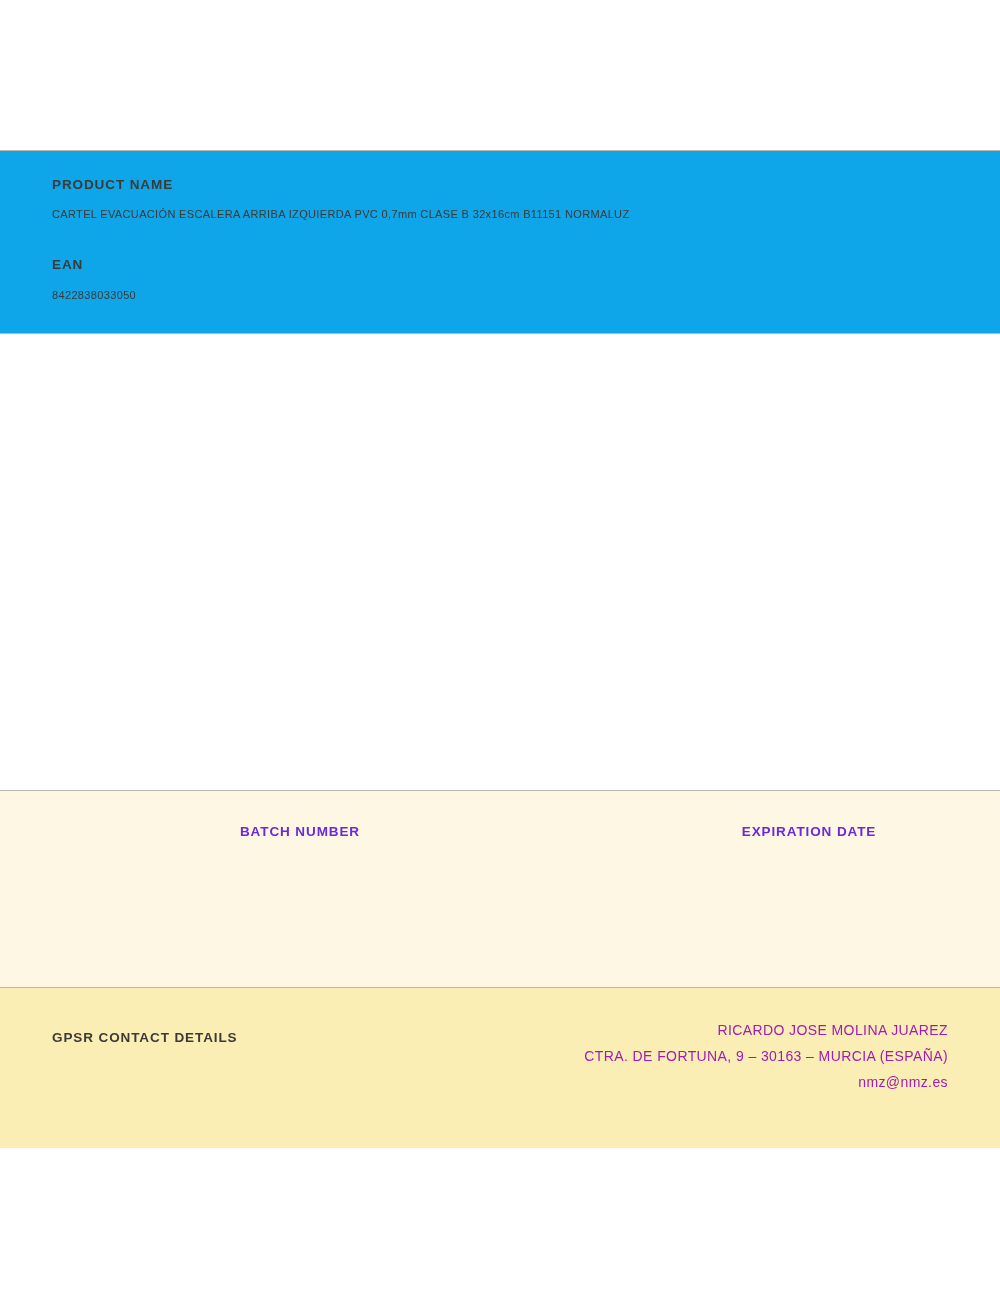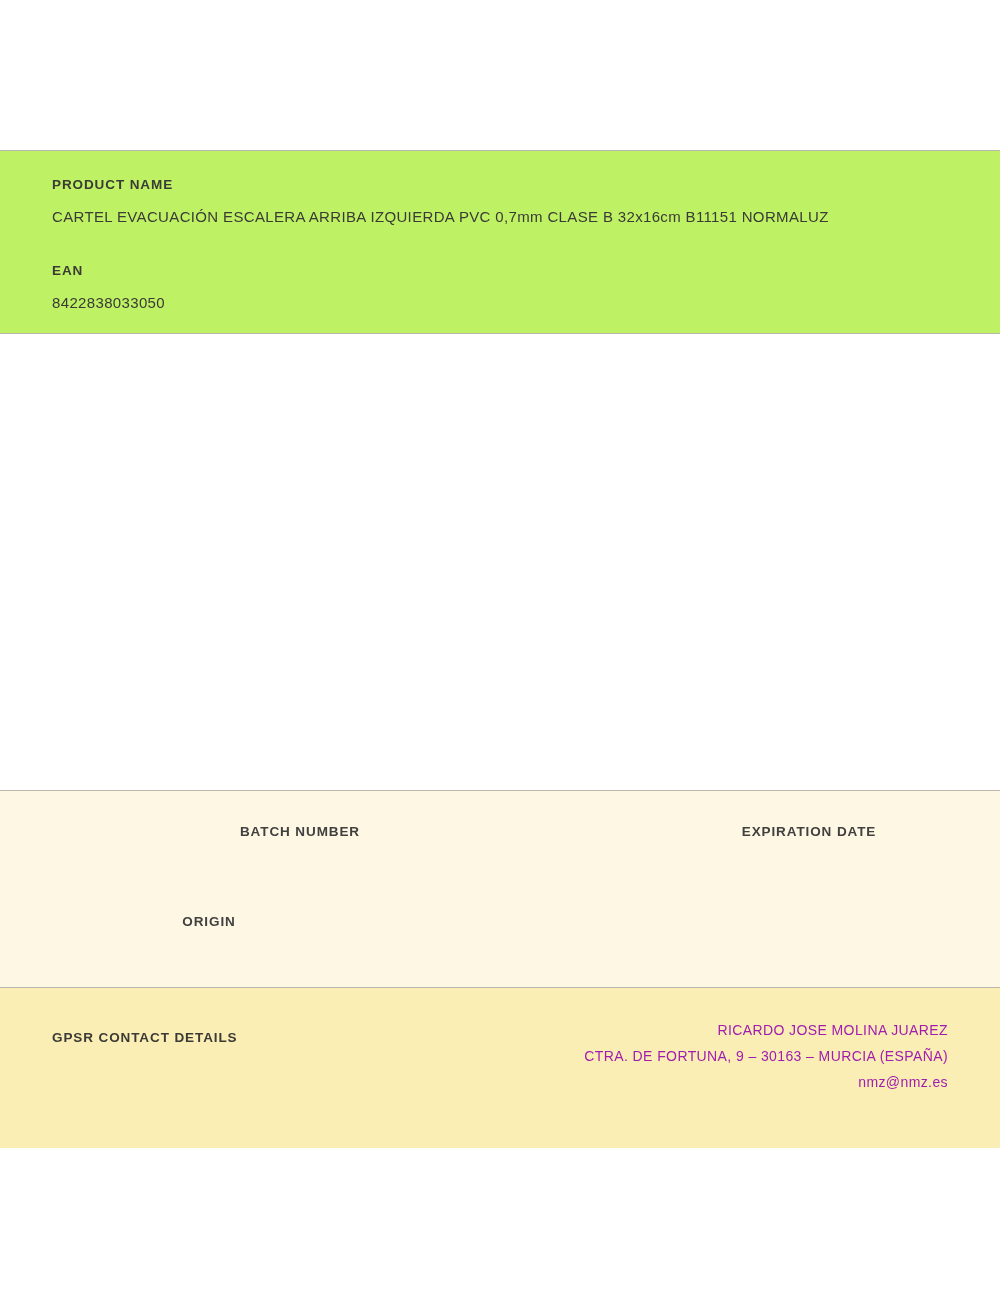--- a/index.html
+++ b/index.html
@@ -22,36 +22,36 @@
     position: relative;
   }
 
   
   .top-block {
     position: absolute;
     top: 150px;
     left: 0;
     width: 1000px;
     height: 184px;
-    background: #bef264;
+    background: #0ea5e9;
     border-top: 1px solid #b9b7ae;
     border-bottom: 1px solid #b9b7ae;
     box-sizing: border-box;
     padding: 26px 52px 0 52px;
   }
   .field-label {
     font-size: 13.5px;
     font-weight: bold;
     letter-spacing: 0.9px;
     color: #3b3a36;
     margin: 0 0 14px 0;
     line-height: 1.2;
   }
   .field-value {
-    font-size: 15px;
+    font-size: 11px;
     letter-spacing: 0.35px;
     color: #3b3a36;
     margin: 0;
     line-height: 1.3;
     font-weight: 400;
   }
   .gap-block {
     height: 36px;
   }
 
@@ -92,21 +92,21 @@
   .info-col.right {
     width: 400px;
     text-align: center;
     padding-left: 18px;
     box-sizing: border-box;
   }
   .info-label {
     font-size: 13.5px;
     font-weight: bold;
     letter-spacing: 0.9px;
-    color: #404040;
+    color: #6d28d9;
     line-height: 1.3;
   }
   .info-value {
     font-size: 14px;
     letter-spacing: 0.4px;
     color: #3b3a36;
     line-height: 1.4;
     margin-top: 10px;
   }
   .info-value.empty {
@@ -176,21 +176,20 @@
         <div class="info-label">BATCH NUMBER</div>
         <div class="info-value empty"></div>
       </div>
       <div class="info-col right">
         <div class="info-label">EXPIRATION DATE</div>
         <div class="info-value empty"></div>
       </div>
     </div>
     <div class="info-row second">
       <div class="info-col right">
-        <div class="info-label">ORIGIN</div>
       </div>
     </div>
   </div>
 
   <div class="gpsr-block">
     <div class="gpsr-title">GPSR CONTACT DETAILS</div>
     <div class="gpsr-lines">
       <div>RICARDO JOSE MOLINA JUAREZ</div>
       <div>CTRA. DE FORTUNA, 9 – 30163 – MURCIA (ESPAÑA)</div>
       <div>nmz@nmz.es</div>

